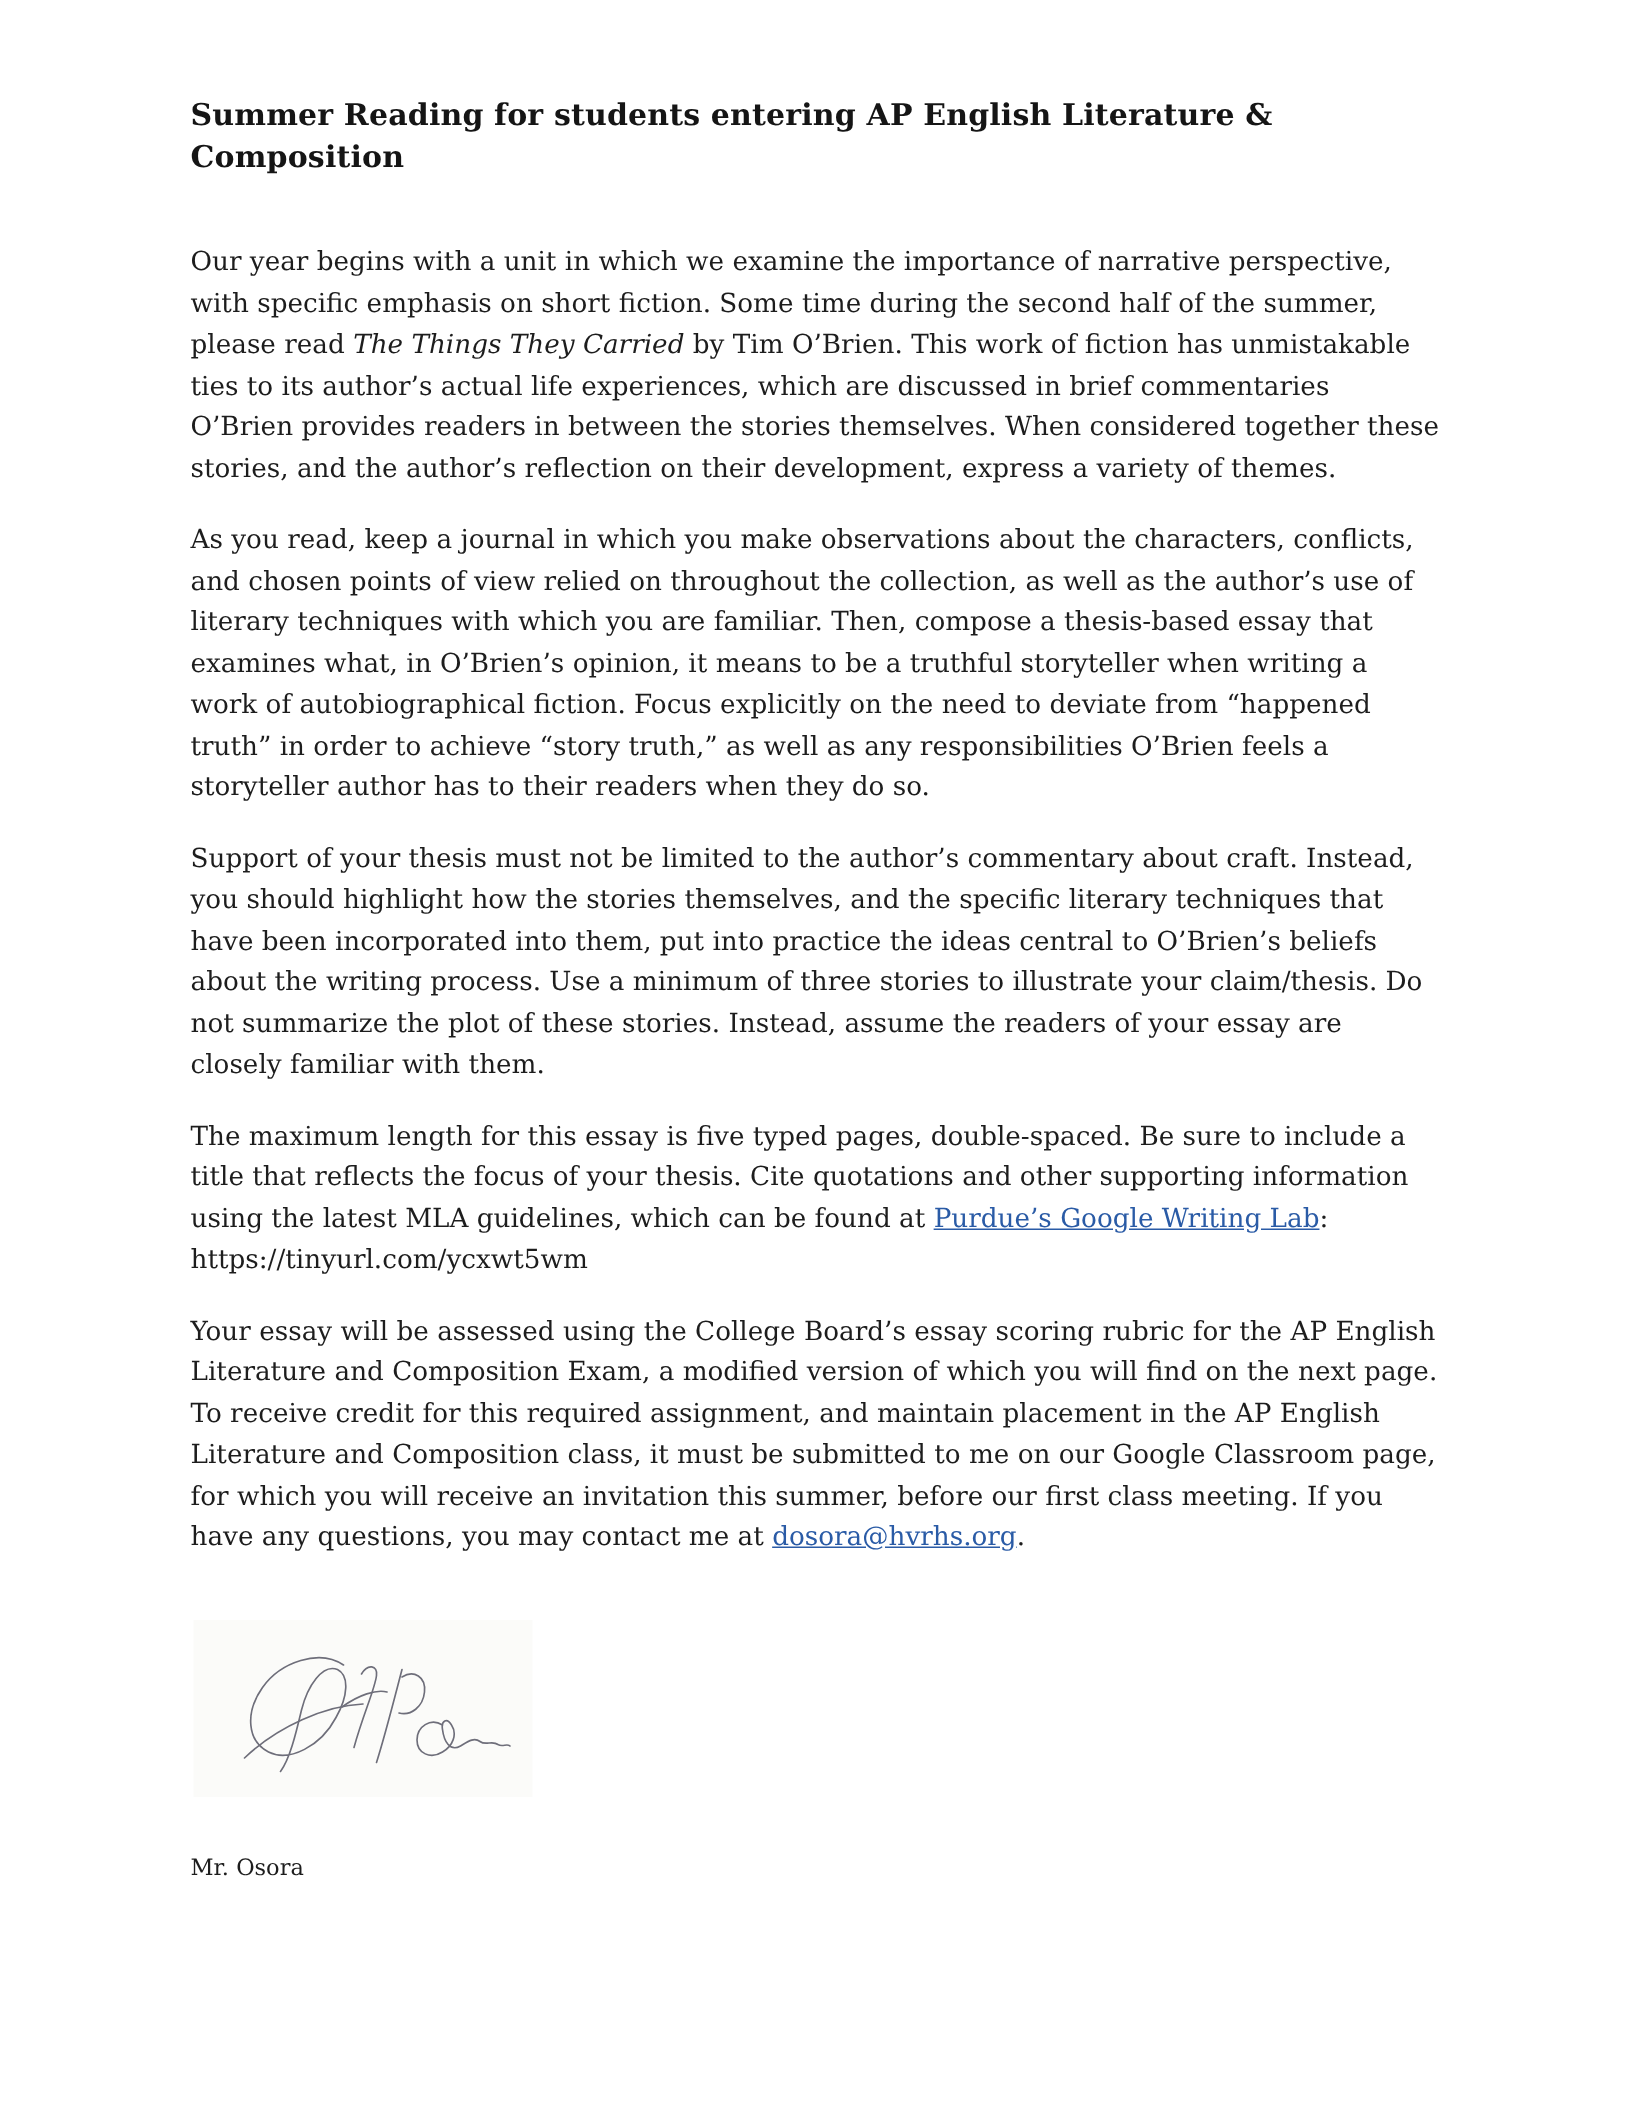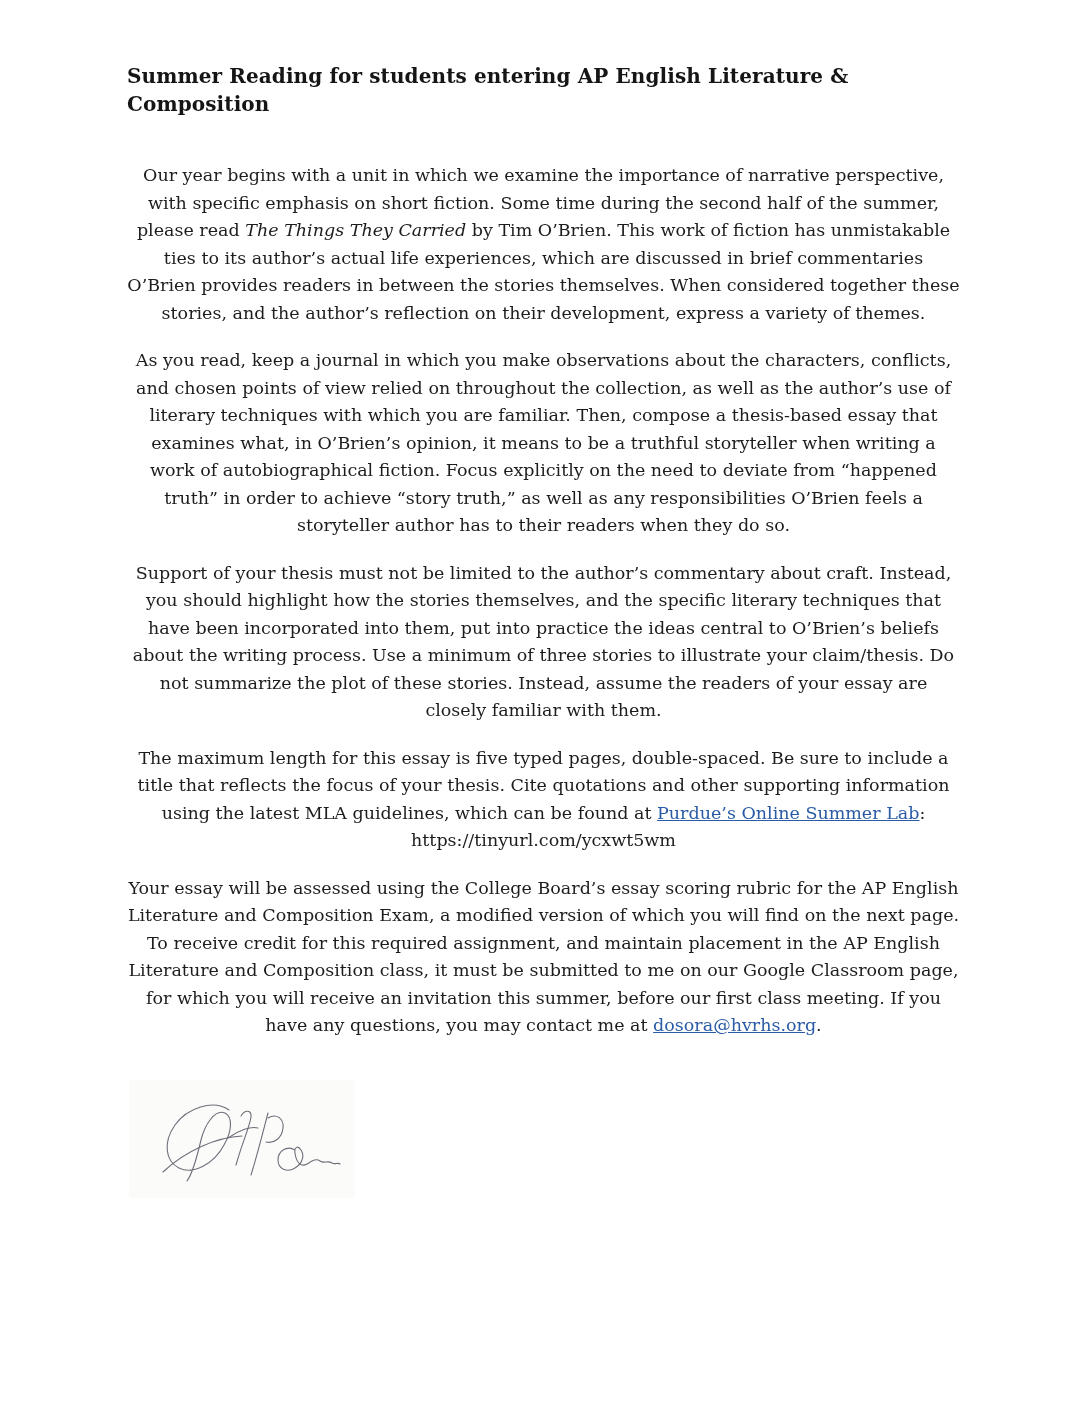--- a/index.html
+++ b/index.html
@@ -28,21 +28,21 @@
     font-weight: bold;
     line-height: 28px;
     margin: 0 0 44px 0;
     letter-spacing: 0.1px;
     color: #151515;
   }
   .para {
     font-size: 17.5px;
     line-height: 27.5px;
     margin: 0 0 20px 0;
-    text-align: center;
+    text-align: left;
   }
   .para em {
     font-style: italic;
   }
   a.doc-link {
     color: #2a5ba6;
     text-decoration: underline;
     cursor: pointer;
   }
   .closing {
@@ -73,34 +73,35 @@
   <div class="content">
 
     <h1 class="doc-title">Summer Reading for students entering AP English Literature &amp; Composition</h1>
 
     <p class="para"><span>Our year begins with a unit in which we examine the importance of narrative perspective, with specific emphasis on short fiction.  Some time during the second half of the summer, please read </span><em>The Things They Carried</em><span> by Tim O’Brien.  This work of fiction has unmistakable ties to its author’s actual life experiences, which are discussed in brief commentaries O’Brien provides readers in between the stories themselves. When considered together these stories, and the author’s reflection on their development, express a variety of themes.</span></p>
 
     <p class="para">As you read, keep a journal in which you make observations about the characters, conflicts, and chosen points of view relied on throughout the collection, as well as the author’s use of literary techniques with which you are familiar.  Then, compose a thesis-based essay that examines what, in O’Brien’s opinion, it means to be a truthful storyteller when writing a work of autobiographical fiction.  Focus explicitly on the need to deviate from “happened truth” in order to achieve “story truth,” as well as any responsibilities O’Brien feels a storyteller author has to their readers when they do so.</p>
 
     <p class="para">Support of your thesis must not be limited to the author’s commentary about craft.  Instead, you should highlight how the stories themselves, and the specific literary techniques that have been incorporated into them, put into practice the ideas central to O’Brien’s beliefs about the writing process.  Use a minimum of three stories to illustrate your claim/thesis.  Do not summarize the plot of these stories.  Instead, assume the readers of your essay are closely familiar with them.</p>
 
-    <p class="para"><span>The maximum length for this essay is five typed pages, double-spaced. Be sure to include a title that reflects the focus of your thesis. Cite quotations and other supporting information using the latest MLA guidelines, which can be found at </span><a class="doc-link">Purdue’s Online Summer Lab</a><span>: https://tinyurl.com/ycxwt5wm</span></p>
+    <p class="para"><span>The maximum length for this essay is five typed pages, double-spaced. Be sure to include a title that reflects the focus of your thesis. Cite quotations and other supporting information using the latest MLA guidelines, which can be found at </span><a class="doc-link">Purdue’s Google Writing Lab</a><span>: https://tinyurl.com/ycxwt5wm</span></p>
 
     <p class="para"><span>Your essay will be assessed using the College Board’s essay scoring rubric for the AP English Literature and Composition Exam, a modified version of which you will find on the next page. To receive credit for this required assignment, and maintain placement in the AP English Literature and Composition class,  it must be submitted to me on our Google Classroom page, for which you will receive an invitation this summer, before our first class meeting.  If you have any questions, you may contact me at </span><a class="doc-link">dosora@hvrhs.org</a><span>.</span></p>
 
 
     <div class="signature-box">
       <svg viewBox="0 0 226 118" xmlns="http://www.w3.org/2000/svg">
         <g fill="none" stroke="#6e6e7a" stroke-width="1.1" stroke-linecap="round">
           <path d="M100,30 C84,19 58,28 46,45 C34,62 36,81 50,88 C64,95 85,84 95,65 C103,51 104,37 96,33 C86,29 76,44 72,60 C68,77 64,93 58,101"></path>
           <path d="M34,92 C56,71 88,57 113,56"></path>
           <path d="M112,36 C116,29 123,30 122,37 C121,46 113,63 107,85"></path>
           <path d="M99,58 C110,50 122,46 129,48"></path>
           <path d="M139,33 C134,52 128,76 122,95"></path>
           <path d="M139,38 C147,33 155,38 154,48 C153,58 145,64 137,62"></path>
           <path d="M166,70 C158,65 149,71 149,80 C149,89 158,93 166,88 C173,84 176,76 172,70 C169,65 165,67 166,73 C167,81 171,88 178,84 C183,81 187,78 191,81 C195,84 199,80 203,83 C206,85 209,82 211,84"></path>
         </g>
       </svg>
     </div>
 
+    <div class="signature-name">Mr. Osora</div>
 
   </div>
 </div>
 
 </body></html>

